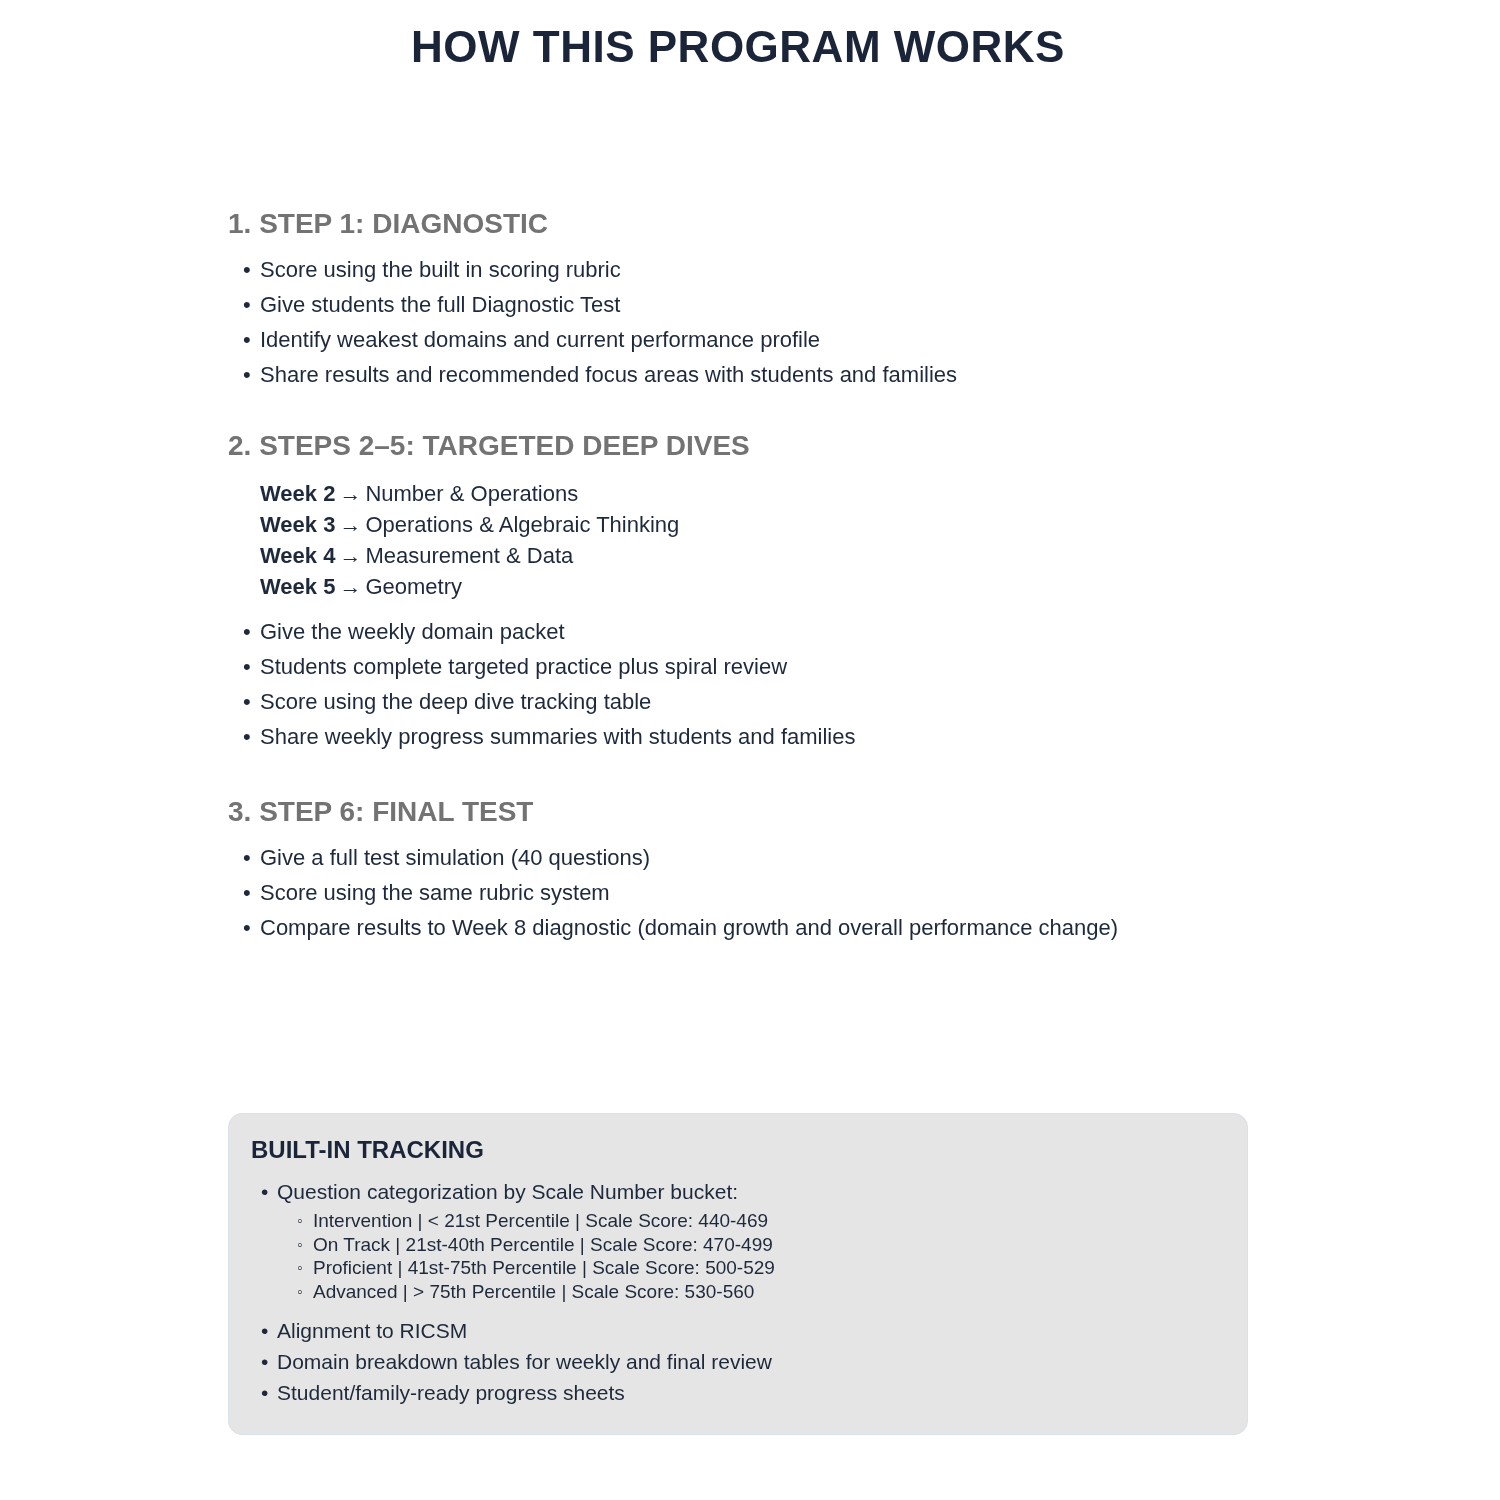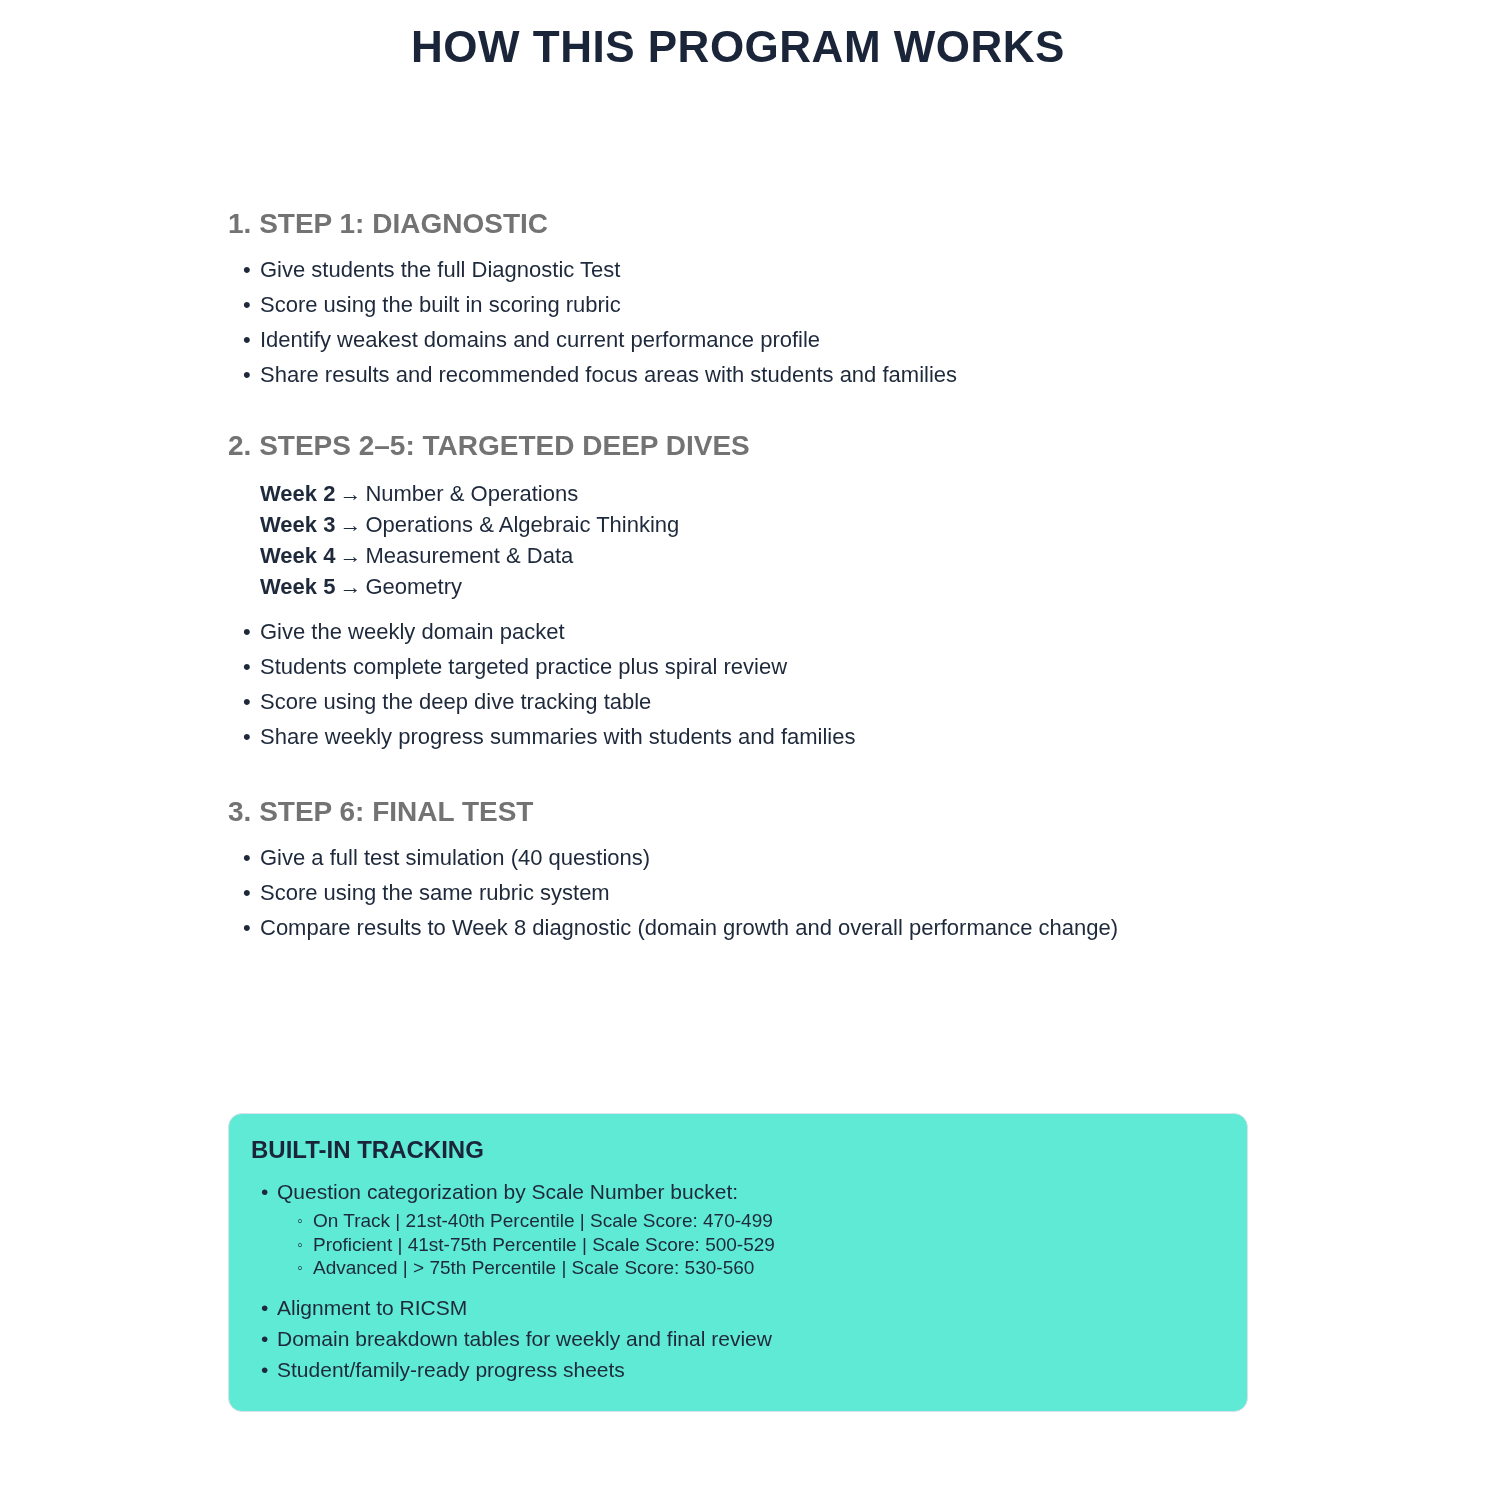--- a/index.html
+++ b/index.html
@@ -55,21 +55,21 @@
     font-size: 22px;
     line-height: 31px;
   }
   .week-label { font-weight: bold; }
   .week-arrow { padding: 0 4px; }
   .tracking-box {
     margin-top: 168px;
     width: 1020px;
     border: 1px solid #d9e1ea;
     border-radius: 14px;
-    background: #5eead4;
+    background: #e5e5e5;
     padding: 22px 26px 26px 22px;
   }
   .tracking-heading {
     font-size: 24px;
     font-weight: bold;
     color: #1b2539;
   }
   .tracking-box ul.bullets { margin-top: 12px; }
   .tracking-box ul.bullets li {
     font-size: 21px;
@@ -100,22 +100,22 @@
 
 <div class="page">
 
   <h1 class="page-title">HOW THIS PROGRAM WORKS</h1>
 
   <div class="content">
 
     <section class="section-1">
       <h2 class="section-heading">1. STEP 1: DIAGNOSTIC</h2>
       <ul class="bullets">
+        <li>Score using the built in scoring rubric</li>
         <li>Give students the full Diagnostic Test</li>
-        <li>Score using the built in scoring rubric</li>
         <li>Identify weakest domains and current performance profile</li>
         <li>Share results and recommended focus areas with students and families</li>
       </ul>
     </section>
 
     <section class="section-2">
       <h2 class="section-heading">2. STEPS 2–5: TARGETED DEEP DIVES</h2>
       <div class="weeks">
         <p class="week-row"><span class="week-label">Week 2</span><span class="week-arrow">→</span><span>Number &amp; Operations</span></p>
         <p class="week-row"><span class="week-label">Week 3</span><span class="week-arrow">→</span><span>Operations &amp; Algebraic Thinking</span></p>
@@ -138,20 +138,21 @@
         <li>Compare results to Week 8 diagnostic (domain growth and overall performance change)</li>
       </ul>
     </section>
 
     <div class="tracking-box">
       <h3 class="tracking-heading">BUILT-IN TRACKING</h3>
       <ul class="bullets">
         <li>Question categorization by Scale Number bucket:</li>
       </ul>
       <ul class="sub-bullets">
+        <li>Intervention | &lt; 21st Percentile | Scale Score: 440-469</li>
         <li>On Track | 21st-40th Percentile | Scale Score: 470-499</li>
         <li>Proficient | 41st-75th Percentile | Scale Score: 500-529</li>
         <li>Advanced | &gt; 75th Percentile | Scale Score: 530-560</li>
       </ul>
       <ul class="bullets">
         <li>Alignment to RICSM</li>
         <li>Domain breakdown tables for weekly and final review</li>
         <li>Student/family-ready progress sheets</li>
       </ul>
     </div>

